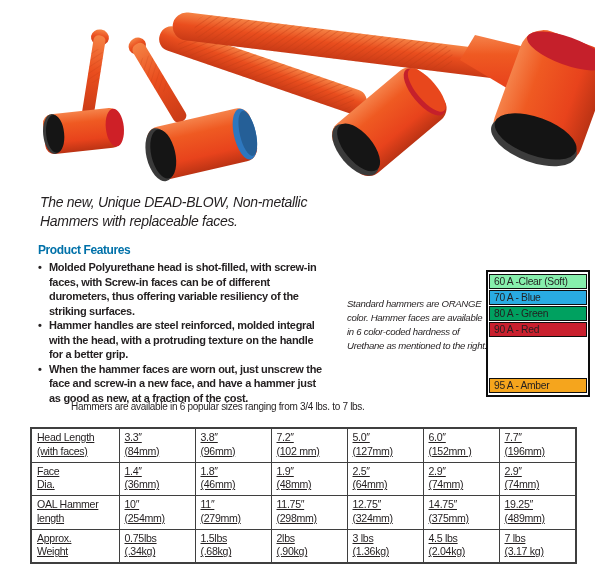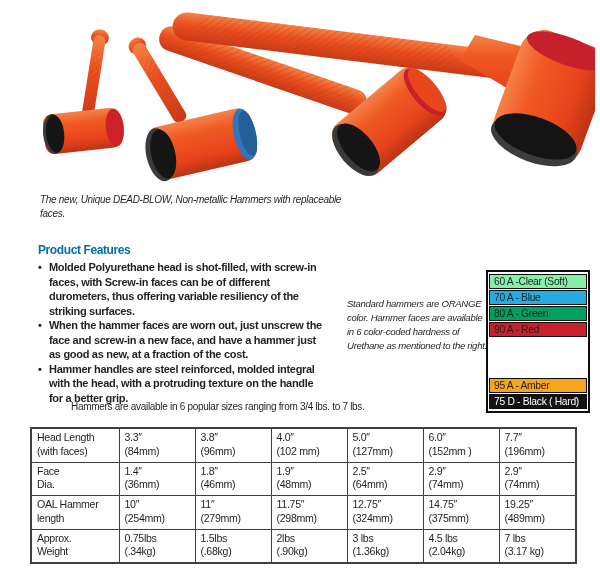--- a/index.html
+++ b/index.html
@@ -8,21 +8,21 @@
     font-family:"Liberation Sans", sans-serif;
     color:#231f20;
     position:relative;
     letter-spacing:-0.3px;
   }
   .hero { position:absolute; left:30px; top:5px; width:565px; height:185px; }
   .hero svg { width:100%; height:100%; display:block; }
 
   .caption {
     position:absolute; left:40px; top:193px; width:310px;
-    font-style:italic; font-size:10px; line-height:1.35;
+    font-style:italic; font-size:14px; line-height:1.35;
   }
   .features { position:absolute; left:38px; top:243px; width:288px; }
   .features h2 {
     font-size:12px; font-weight:bold; color:#0071a9;
     letter-spacing:-0.4px; margin-bottom:3px;
   }
   .features ul { list-style:none;font-weight:bold; }
   .features li {
     font-size:11px; line-height:1.32; padding-left:11px; position:relative;
   }
@@ -44,21 +44,21 @@
   }
   .sizes-note {
     position:absolute; left:38px; top:401px;
     font-size:10px;margin-left:33px;
   }
   table.spec {
     position:absolute; left:30px; top:427px; width:545px;
     border-collapse:collapse; table-layout:fixed;
     font-size:10.6px; line-height:1.3;
   }
-  table.spec { border:2px solid #3f3f3f; }
+  table.spec { border:2px solid #3f3f3f;text-decoration:underline; }
   table.spec th, table.spec td {
     border:1.5px solid #3f3f3f;
     padding:2px 3px 3px 5px;
     text-align:left; vertical-align:top;
     font-weight:normal; height:31px;
   }
   .cell-line { display:block; }
 </style>
 </head>
 <body>
@@ -140,34 +140,33 @@
     </g>
   </svg>
 </div>
 
 <p class="caption">The new, Unique DEAD-BLOW, Non-metallic Hammers with replaceable faces.</p>
 
 <section class="features">
   <h2>Product Features</h2>
   <ul id="bullets">
       <li>Molded Polyurethane head is shot-filled, with screw-in faces, with Screw-in faces can be of different durometers, thus offering variable resiliency of the striking surfaces.</li>
+      <li>Hammer handles are steel reinforced, molded integral with the head, with a protruding texture on the handle for a better grip.</li>
       <li>When the hammer faces are worn out, just unscrew the face and screw-in a new face, and have a hammer just as good as new, at a fraction of the cost.</li>
-      <li>Hammer handles are steel reinforced, molded integral with the head, with a protruding texture on the handle for a better grip.</li>
     </ul>
 </section>
 
 <p class="side-note">Standard hammers are ORANGE color. Hammer faces are available in 6 color-coded hardness of Urethane as mentioned to the right.</p>
 
 <div class="legend" id="legend">
     <div class="legend-row" style="background: #86efac; color: rgb(35, 31, 32);">60 A -Clear (Soft)</div>
     <div class="legend-row" style="background: rgb(41, 171, 226); color: rgb(35, 31, 32);">70 A - Blue</div>
     <div class="legend-row" style="background: rgb(0, 161, 96); color: rgb(35, 31, 32);">80 A - Green</div>
     <div class="legend-row" style="background: rgb(201, 32, 46); color: rgb(35, 31, 32);">90 A - Red</div>
     <div class="legend-row" style="background: rgb(245, 165, 29); color: rgb(35, 31, 32); margin-top: 41px;">95 A - Amber</div>
-    <div class="legend-row" style="background: rgb(18, 18, 18); color: rgb(255, 255, 255);">75 D - Black ( Hard)</div>
   </div>
 
 <p class="sizes-note">Hammers are available in 6 popular sizes ranging from 3/4 lbs. to 7 lbs.</p>
 
 <table class="spec">
   <colgroup>
     <col style="width:88px">
     <col style="width:76px">
       <col style="width:76px">
       <col style="width:76px">
@@ -183,21 +182,21 @@
         </th>
         <td>
           <span class="cell-line">3.3″</span>
           <span class="cell-line">(84mm)</span>
         </td>
         <td>
           <span class="cell-line">3.8″</span>
           <span class="cell-line">(96mm)</span>
         </td>
         <td>
-          <span class="cell-line">4.0″</span>
+          <span class="cell-line">7.2″</span>
           <span class="cell-line">(102 mm)</span>
         </td>
         <td>
           <span class="cell-line">5.0″</span>
           <span class="cell-line">(127mm)</span>
         </td>
         <td>
           <span class="cell-line">6.0″</span>
           <span class="cell-line">(152mm )</span>
         </td>

